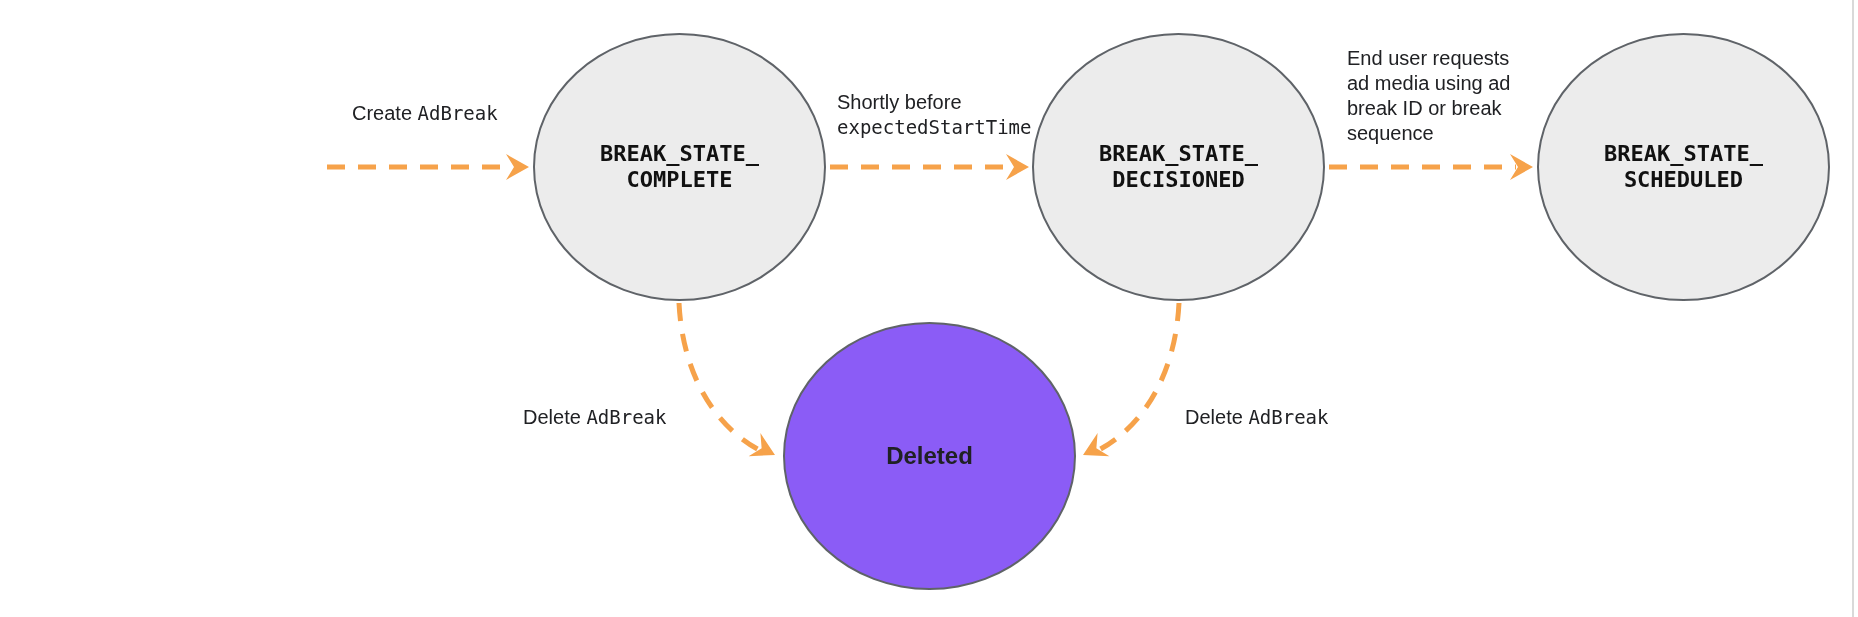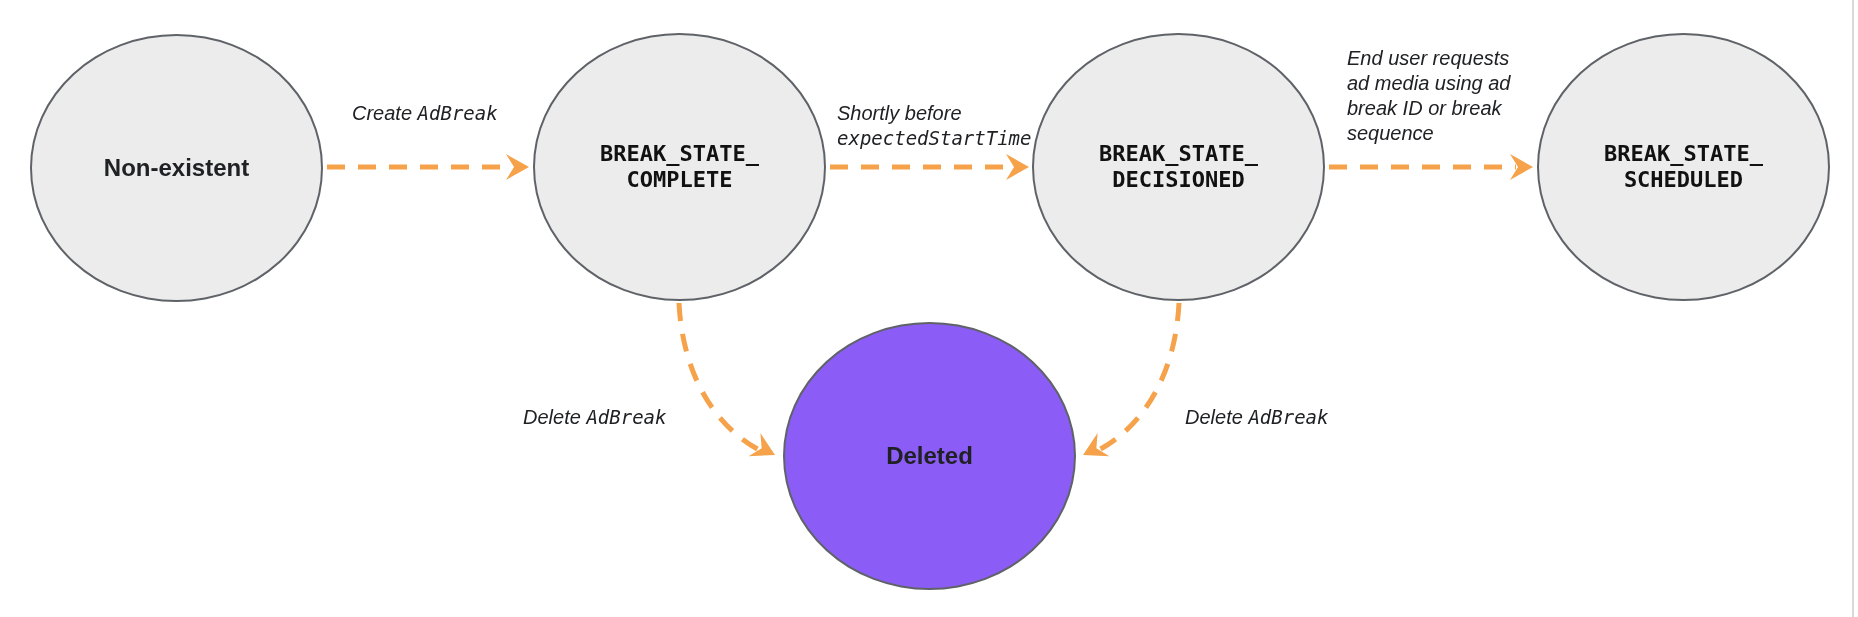--- a/index.html
+++ b/index.html
@@ -40,28 +40,27 @@
   
   svg.arrows{position:absolute;left:0;top:0;width:1858px;height:617px;pointer-events:none;}
   .arrow-stroke{fill:none;stroke:#F6A24A;stroke-width:5;stroke-dasharray:18 13;}
   .arrow-fill{fill:#F6A24A;}
 
   
   .edge-label{
     position:absolute;
     font-size:20px;line-height:25px;color:#202124;
     white-space:pre;
-    font-style:italic;
   }
   .edge-label .code{
     font-family:"DejaVu Sans Mono","Liberation Mono", monospace;
     font-size:19px;
   }
   .lbl-create{left:352px;top:101px;}
-  .lbl-shortly{left:837px;top:101px;}
+  .lbl-shortly{left:837px;top:90px;}
   .lbl-enduser{left:1347px;top:46px;}
   .lbl-delete-left{left:523px;top:405px;}
   .lbl-delete-right{left:1185px;top:405px;}
 
   
   .right-edge-line{
     position:absolute;left:1852px;top:0;width:2px;height:617px;
     background:#d9d9d9;
   }
 </style>
@@ -91,23 +90,20 @@
       <path class="arrow-stroke" d="M 679 303 C 682 365 708 423 761 451" style="stroke:#F6A24A"></path>
       <polygon class="arrow-fill" points="0,0 -23,-13 -15,0 -23,13" transform="translate(775,455) rotate(27)" style="fill:#F6A24A"></polygon>
     </g>
 
     <g>
       <path class="arrow-stroke" d="M 1179 303 C 1176 365 1150 423 1097 451" style="stroke:#F6A24A"></path>
       <polygon class="arrow-fill" points="0,0 -23,-13 -15,0 -23,13" transform="translate(1083,455) rotate(153)" style="fill:#F6A24A"></polygon>
     </g>
   </svg>
 
-  <div class="node n1" style="background: rgb(236, 236, 236); border-color: rgb(95, 99, 104);">
-    <span class="sans-label">Non-existent</span>
-  </div>
 
   <div class="node n2" style="background: rgb(236, 236, 236); border-color: rgb(95, 99, 104);">
     <span class="mono-label"><span>BREAK_STATE_</span><br><span>COMPLETE</span></span>
   </div>
 
   <div class="node n3" style="background: rgb(236, 236, 236); border-color: rgb(95, 99, 104);">
     <span class="mono-label"><span>BREAK_STATE_</span><br><span>DECISIONED</span></span>
   </div>
 
   <div class="node n4" style="background: rgb(236, 236, 236); border-color: rgb(95, 99, 104);">

